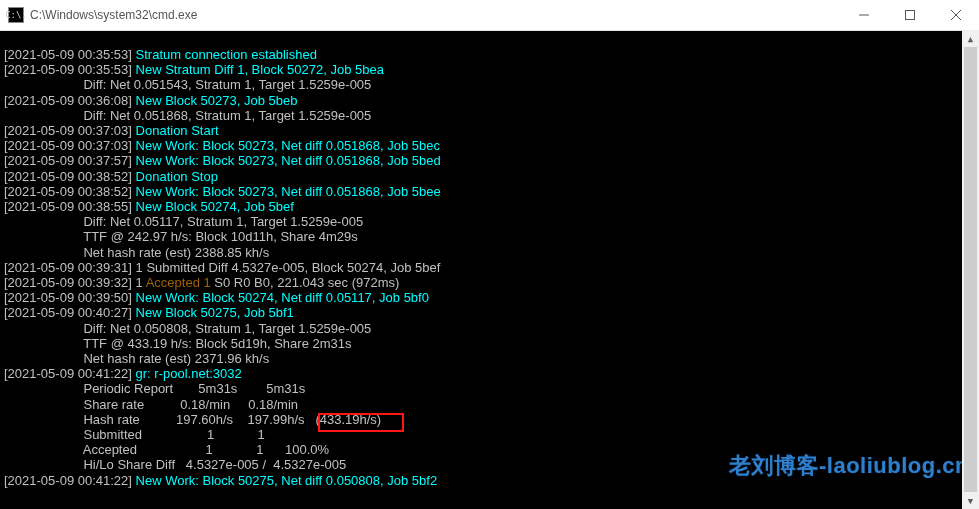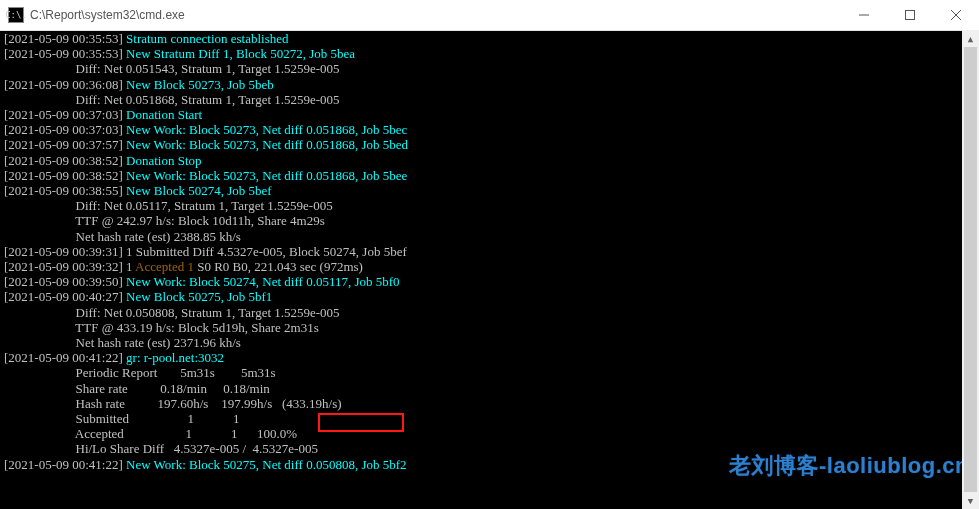--- a/index.html
+++ b/index.html
@@ -60,28 +60,28 @@
     display: flex;
     align-items: center;
     justify-content: center;
     color: #555;
   }
   .winbtn svg { display: block; }
   .terminal {
     flex: 1;
     background: #000;
     color: #c0c0c0;
-    padding: 0 4px 2px 4px;
+    padding: 16px 4px 2px 4px;
     box-sizing: border-box;
     font-size: 13px;
     line-height: 15.2px;
     white-space: pre;
     overflow-y: hidden;
     position: relative;
-    font-family: Liberation Serif, serif;
+    font-family: Liberation Sans, sans-serif;
   }
   .ts { color: #c0c0c0; }
   .cyan { color: #00ffff; }
   .green { color: #a16207; }
   .gray { color: #c0c0c0; }
   .line { display: block; }
   
   .redbox {
     position: absolute;
     border: 2px solid #ff1716;
@@ -127,21 +127,21 @@
     background:#cdcdcd;
   }
 </style>
 </head>
 <body>
 
 <div class="window">
 
   <div class="titlebar">
     <span class="app-icon">C:\.</span>
-    <span class="title-text">C:\Report\system32\cmd.exe</span>
+    <span class="title-text">C:\Windows\system32\cmd.exe</span>
     <div class="winbtns">
       <div class="winbtn">
         <svg width="10" height="10" viewBox="0 0 10 10">
             <line x1="0" y1="5" x2="10" y2="5" stroke="#555" stroke-width="1"></line>
           </svg>
       </div>
       <div class="winbtn">
         <svg width="10" height="10" viewBox="0 0 10 10">
             <rect x="0.5" y="0.5" width="9" height="9" fill="none" stroke="#555" stroke-width="1"></rect>
           </svg>

